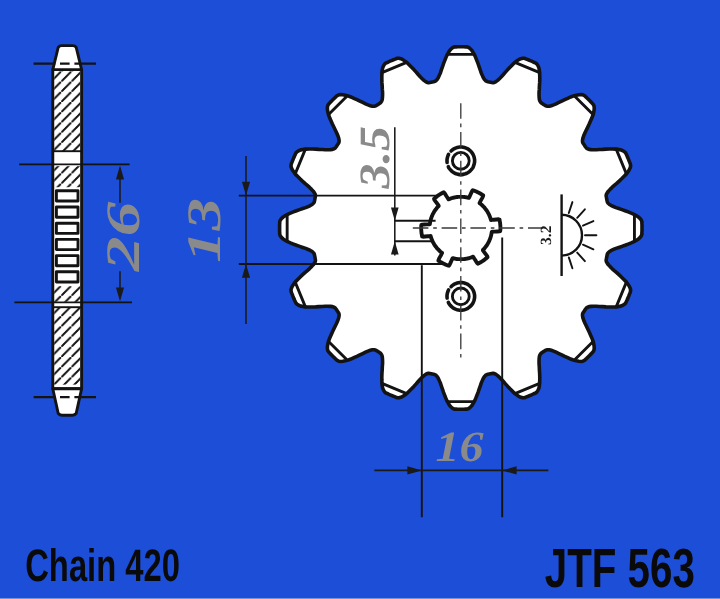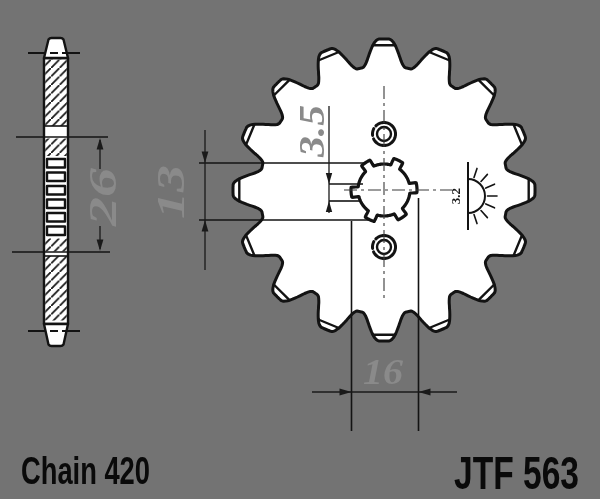--- a/index.html
+++ b/index.html
@@ -1,16 +1,16 @@
 <!DOCTYPE html>
 <html><head>
 <meta charset="utf-8">
 <style>
   html,body{margin:0;padding:0;background:#ffffff;}
-  .stage{width:600px;height:499px;background:#737373;position:relative;overflow:hidden;
+  .stage{width:600px;height:499px;background:#1d4ed8;position:relative;overflow:hidden;
          font-family:"Liberation Sans",sans-serif;}
   svg{display:block;}
   .outline{fill:#ffffff;stroke:#131313;stroke-width:2.4;stroke-linejoin:round;}
   .gear{fill:#ffffff;stroke:#131313;stroke-width:3;stroke-linejoin:round;}
   .hub{fill:#ffffff;stroke:#131313;stroke-width:3.2;stroke-linejoin:round;}
   .chord{fill:none;stroke:#131313;stroke-width:2.4;stroke-linecap:round;}
   .hole-inner{fill:#ffffff;stroke:#131313;stroke-width:2.4;}
   .hole-arc{fill:none;stroke:#131313;stroke-width:3;stroke-linecap:round;}
   .objline{stroke:#131313;stroke-width:1.6;fill:none;}
   .dimline{stroke:#1a1a1a;stroke-width:1.3;fill:none;}

